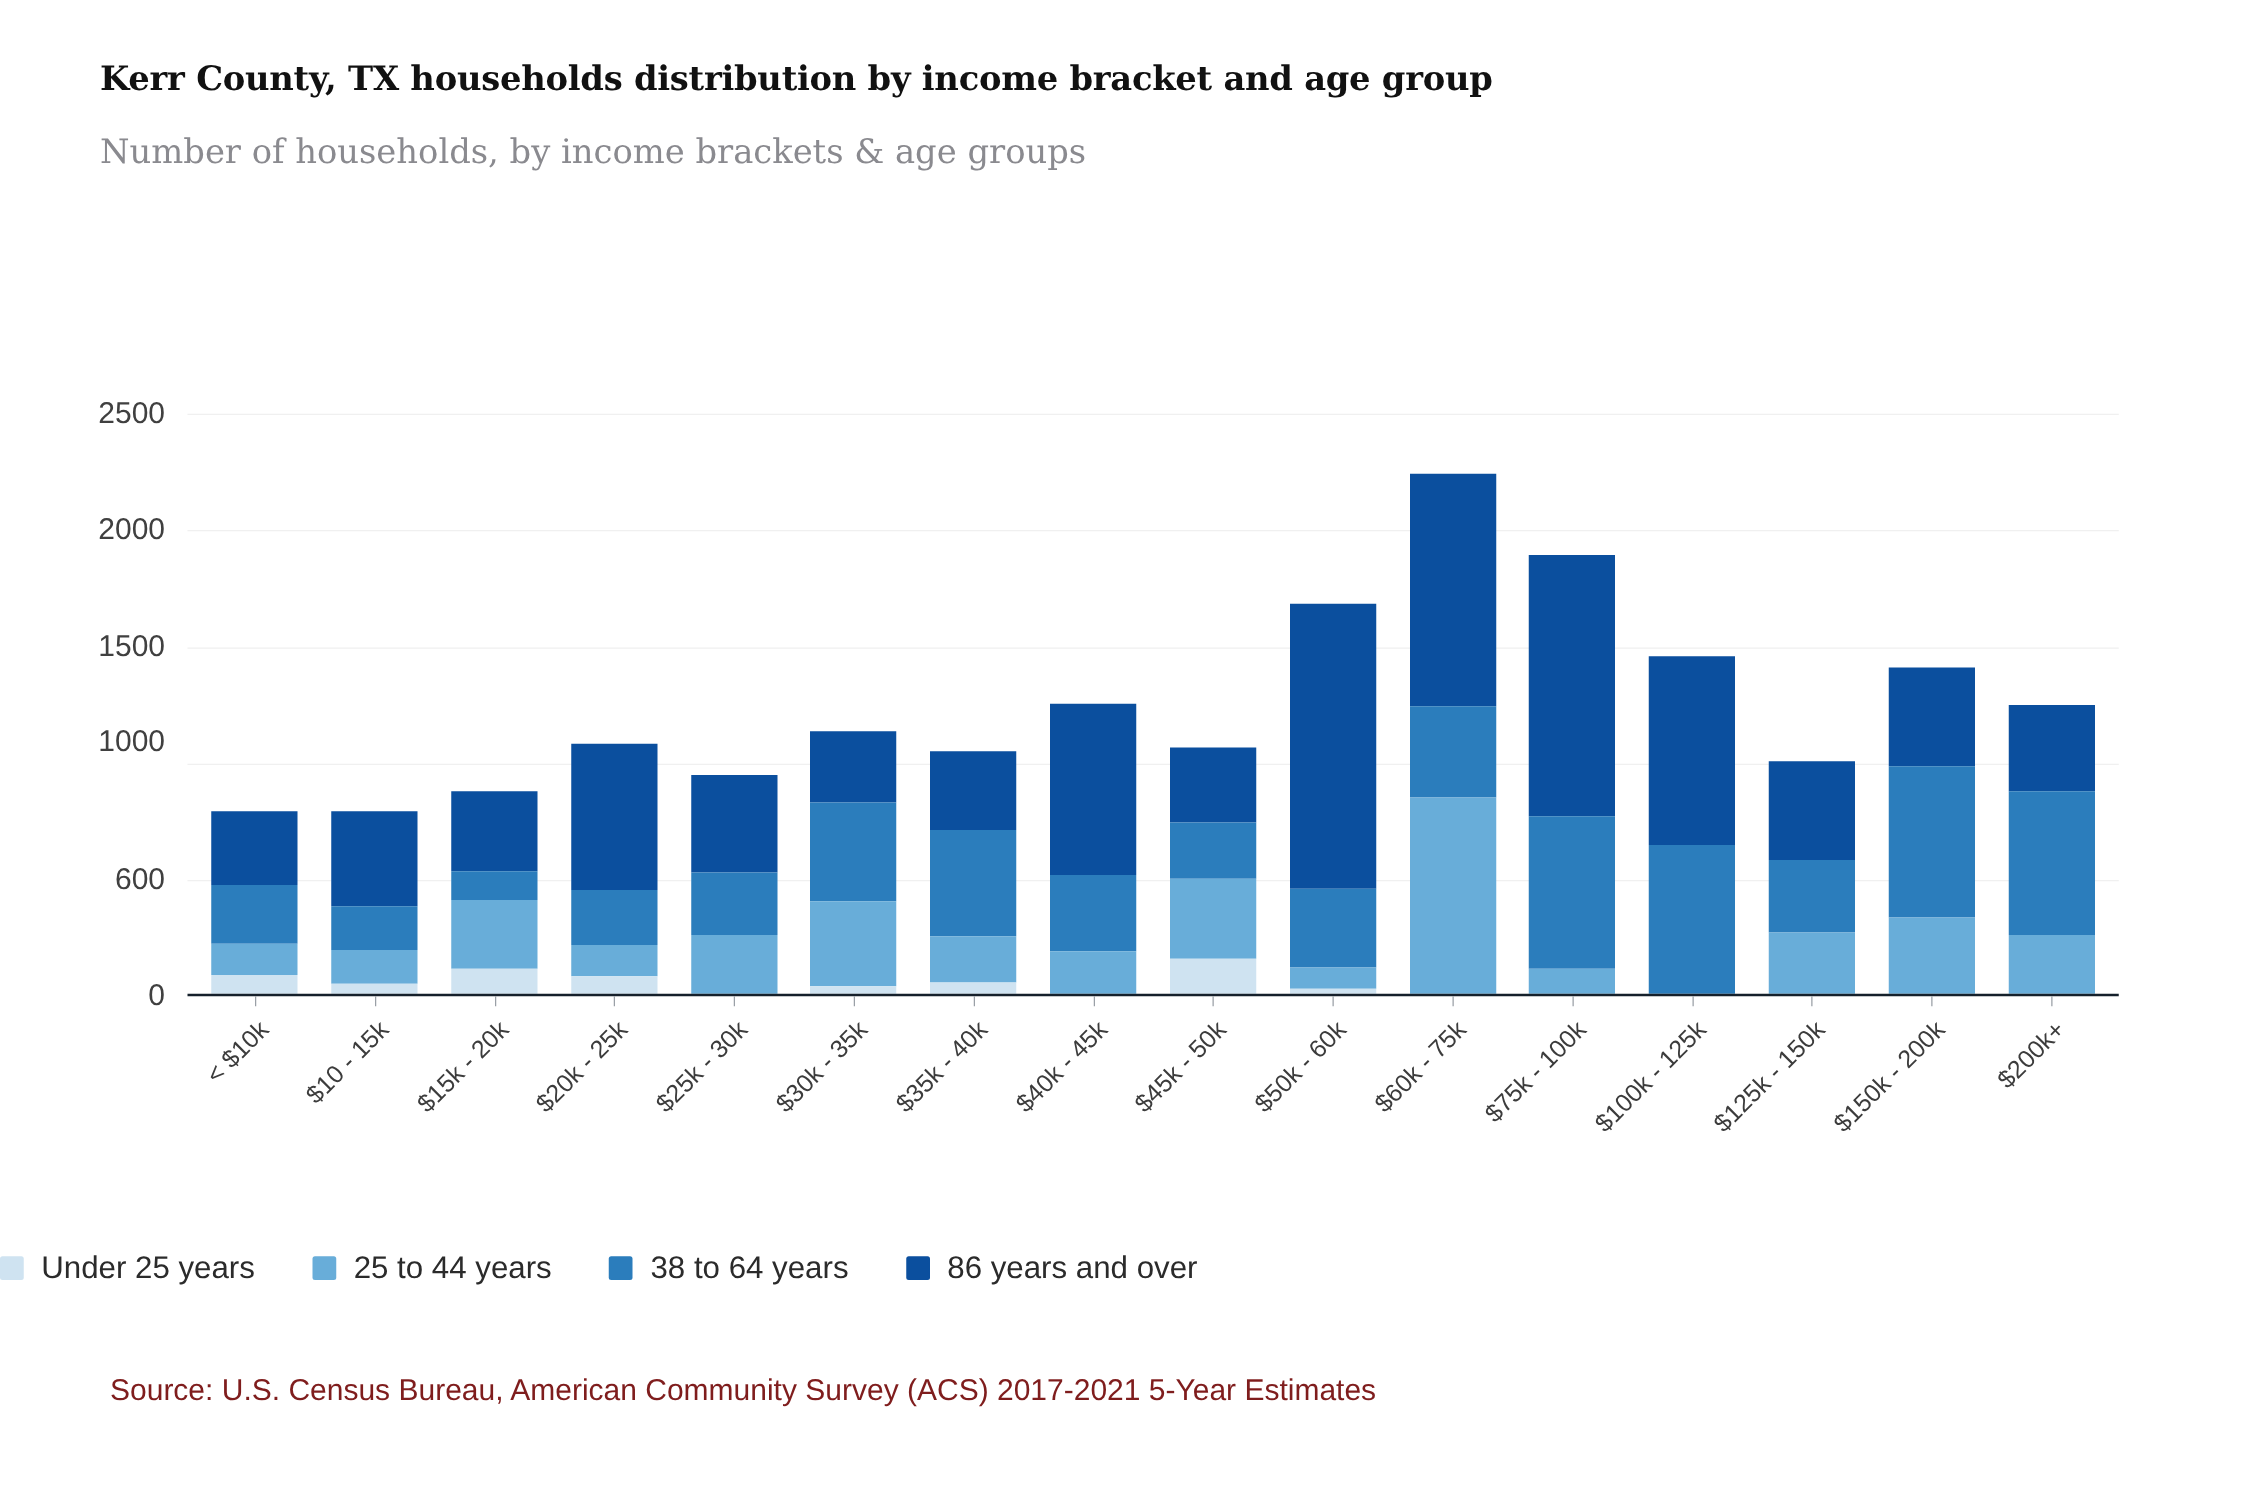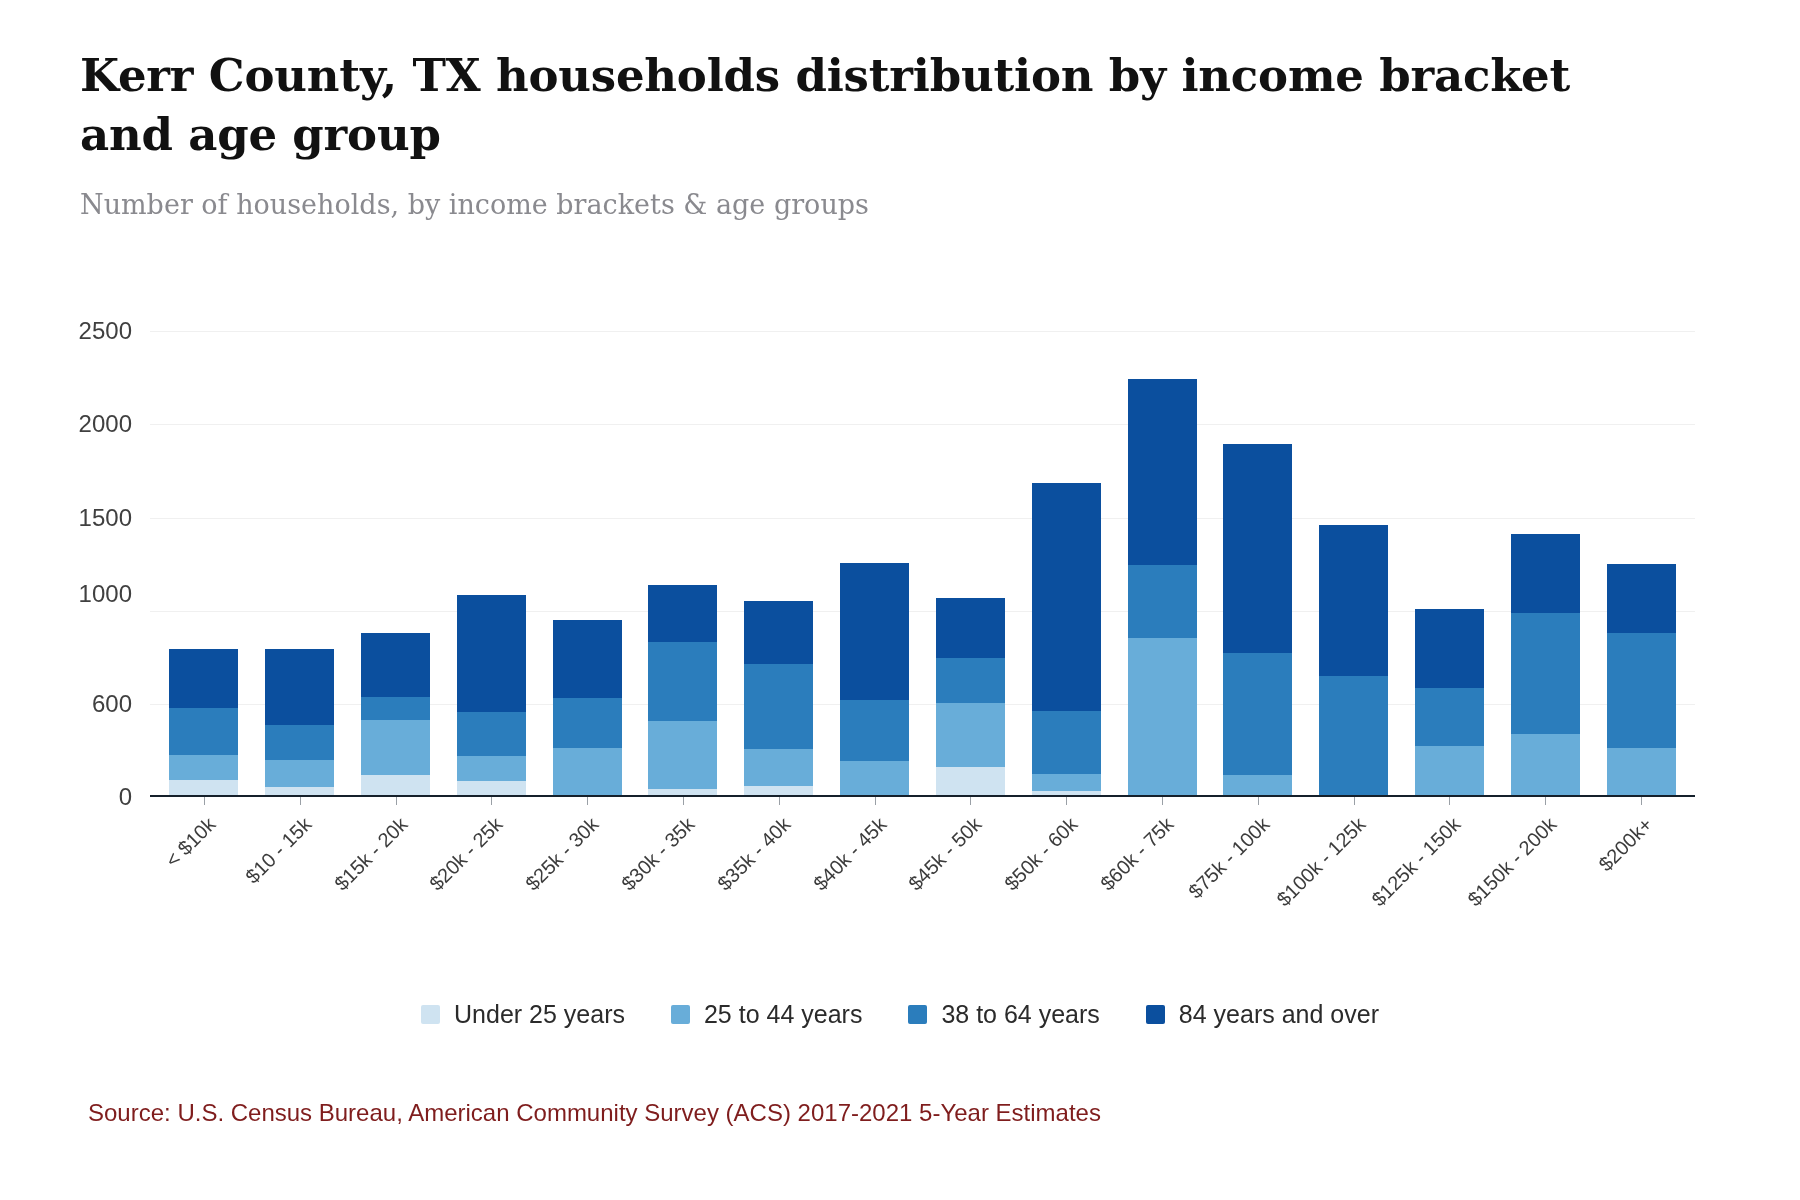--- a/index.html
+++ b/index.html
@@ -25,21 +25,21 @@
   
   #header {
     position: absolute;
     left: 80px;
     top: 46px;
     width: 1600px;
   }
   #chart-title {
     font-family: "DejaVu Serif", "Liberation Serif", serif;
     font-weight: 700;
-    font-size: 45px;
+    font-size: 27px;
     line-height: 1.32;
     color: #111111;
     letter-spacing: -0.2px;
     margin: 0;
     max-width: 1590px;
   }
   #chart-subtitle {
     font-family: "DejaVu Serif", "Liberation Serif", serif;
     font-weight: 400;
     font-size: 27px;
@@ -165,21 +165,20 @@
     white-space: nowrap;
   }
 
   
   #legend {
     position: absolute;
     left: 0;
     top: 1000px;
     width: 1800px;
     display: flex;
-    justify-content: center;
     align-items: center;
     gap: 46px;
   }
   .legend-item {
     display: flex;
     align-items: center;
     gap: 14px;
   }
   .legend-swatch {
     width: 19px;
@@ -450,21 +449,21 @@
       <div class="legend-item">
         <span class="legend-swatch" style="background: rgb(104, 173, 217);"></span>
         <span class="legend-label">25 to 44 years</span>
       </div>
       <div class="legend-item">
         <span class="legend-swatch" style="background: rgb(43, 125, 188);"></span>
         <span class="legend-label">38 to 64 years</span>
       </div>
       <div class="legend-item">
         <span class="legend-swatch" style="background: rgb(11, 79, 158);"></span>
-        <span class="legend-label">84 years and over</span>
+        <span class="legend-label">86 years and over</span>
       </div>
     </div>
 
   <div id="footer">
     <div id="source-text">Source: U.S. Census Bureau, American Community Survey (ACS) 2017-2021 5-Year Estimates</div>
   </div>
 
 </div>
 
 </body></html>

